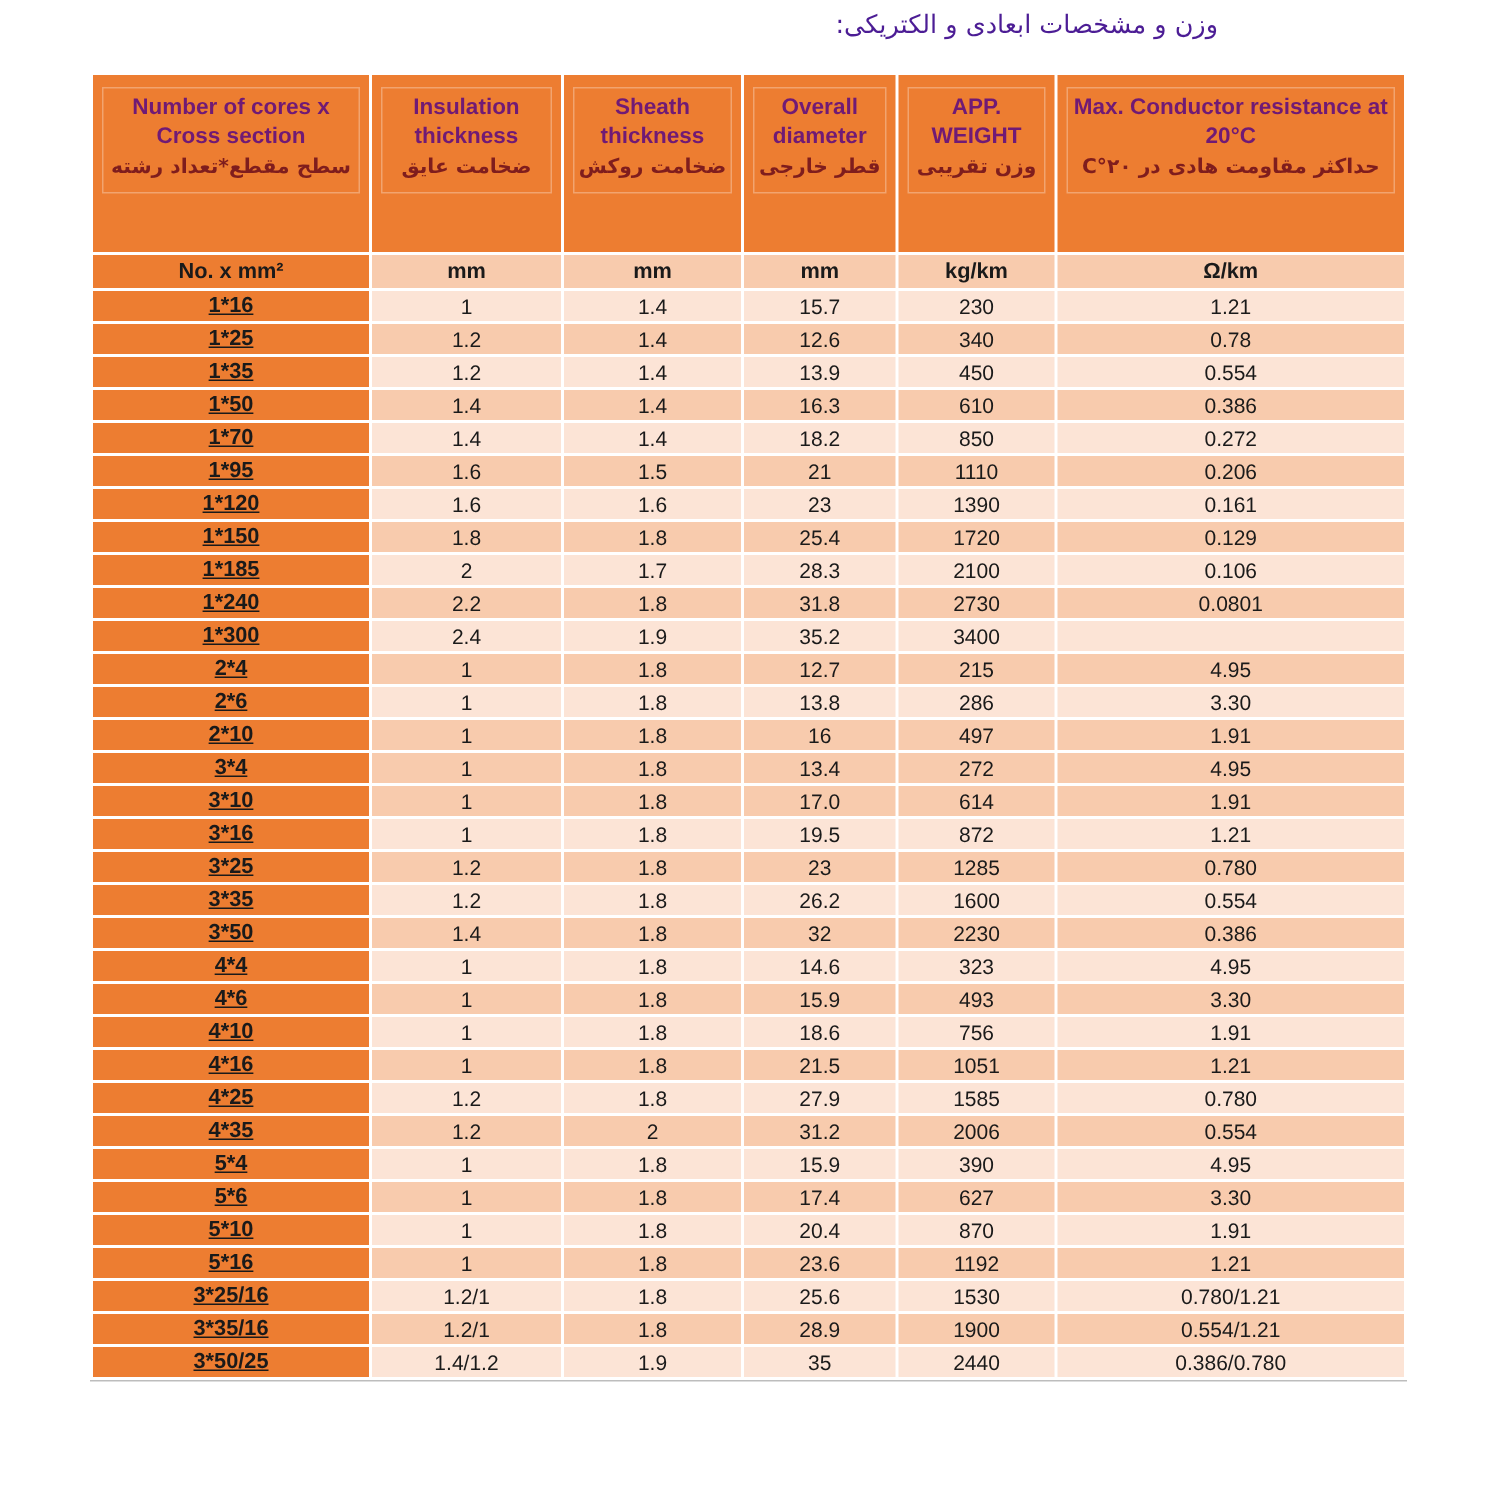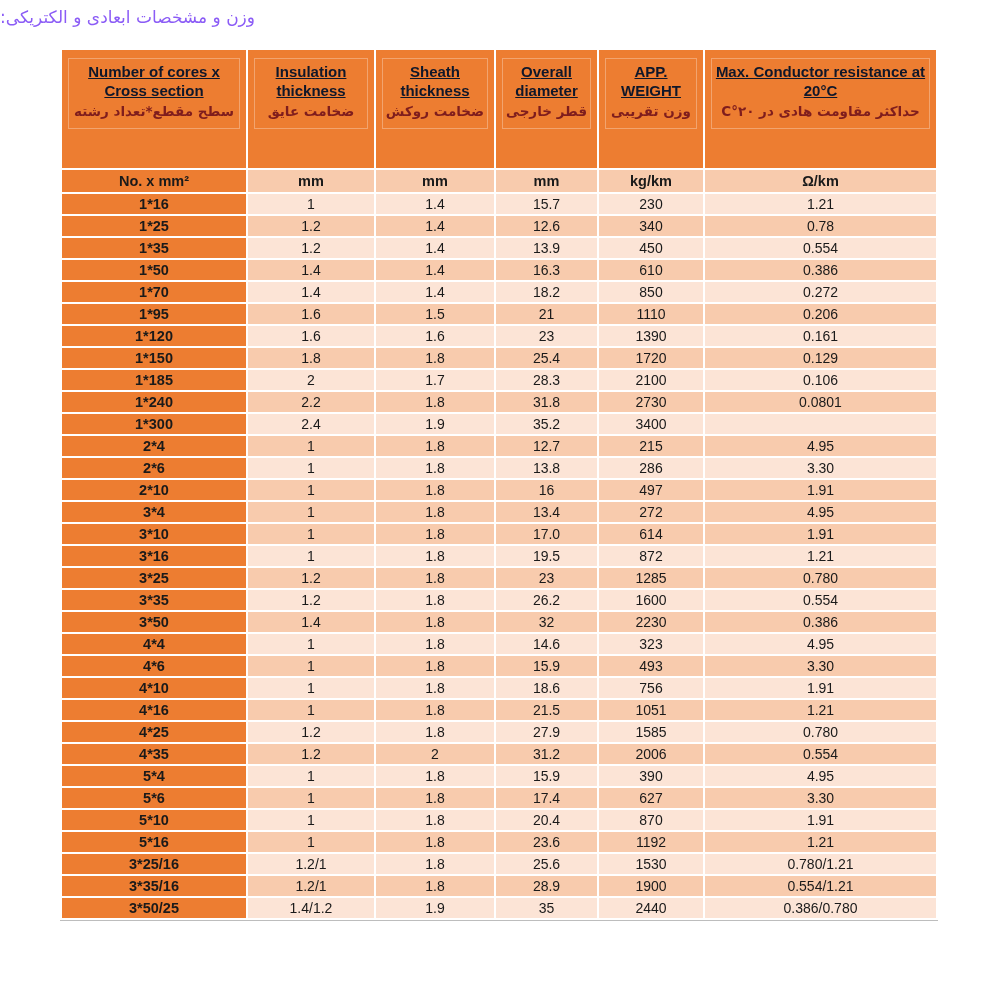--- a/index.html
+++ b/index.html
@@ -2,45 +2,45 @@
 <html><head>
 <meta charset="utf-8">
 <style>
   html,body { margin:0; padding:0; }
   body {
     width:1000px; height:1000px; background:#ffffff; position:relative;
     font-family:"Liberation Sans","DejaVu Sans",sans-serif; color:#1a1a1a;
   }
   .page-title {
     position:absolute; top:7px; left:0; width:812px;
-    text-align:left; font-size:17px; font-family:"DejaVu Sans",sans-serif;
-    color:#8b5cf6; direction:rtl;
+    text-align:right; font-size:17px; font-family:"DejaVu Sans",sans-serif;
+    color:#4c1d95; direction:rtl;
   }
   table.spec {
     position:absolute; left:60px; top:48px; width:878px;
     border-collapse:separate; border-spacing:2px; table-layout:fixed;
     background:#ffffff; border-bottom:1px solid #bdbdbd;
   }
   th,td { text-align:center; vertical-align:middle; overflow:hidden; padding:0; }
   .orange { background:#ED7D31; }
   .light  { background:#FCE4D6; }
   .medium { background:#F8CBAD; }
   th.hcell { height:118px; vertical-align:top; font-weight:bold; }
   .hin {
     margin:8px 6px 0 6px; padding:4px 2px 8px 2px;
     border:1px solid rgba(255,255,255,0.30);
   }
-  .h-en { font-size:15px; line-height:1.25; color:#0f172a;text-decoration:underline; }
+  .h-en { font-size:15px; line-height:1.25; color:#701a75; }
   .h-fa {
     font-size:13.5px; line-height:1.35; margin-top:1px; color:#7f1d1d;
     font-family:"DejaVu Sans",sans-serif; direction:rtl;
   }
   tr.units td { height:22px; font-weight:bold; font-size:14.5px; }
   tr.datarow td { height:20px; font-size:14px; }
-  tr.datarow td.first { font-weight:bold; font-size:14.5px; }
+  tr.datarow td.first { font-weight:bold; font-size:14.5px;text-decoration:underline; }
 </style>
 </head>
 <body>
 
 <div class="page-title">وزن  و مشخصات ابعادی و الکتریکی:</div>
 
 <table class="spec">
   <colgroup>
     <col style="width:184px">
       <col style="width:126px">

